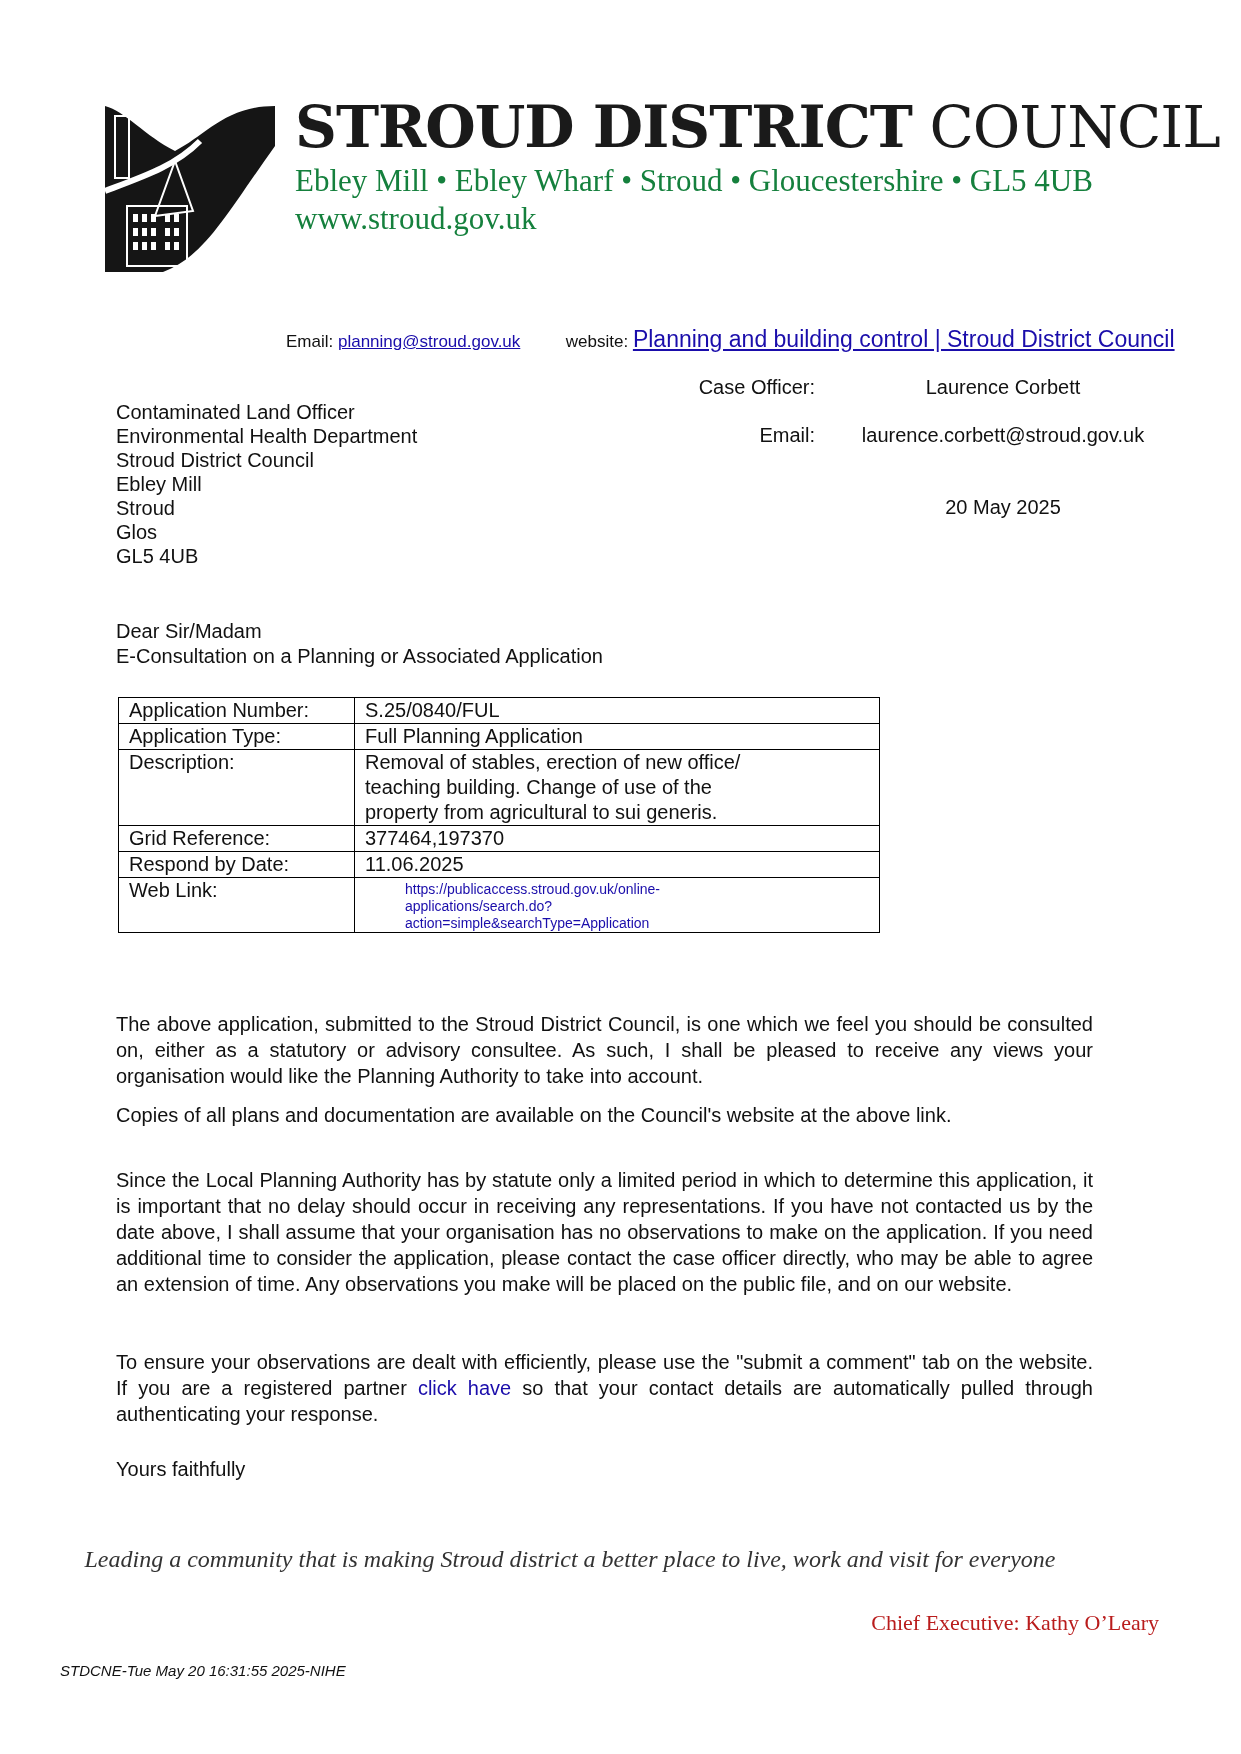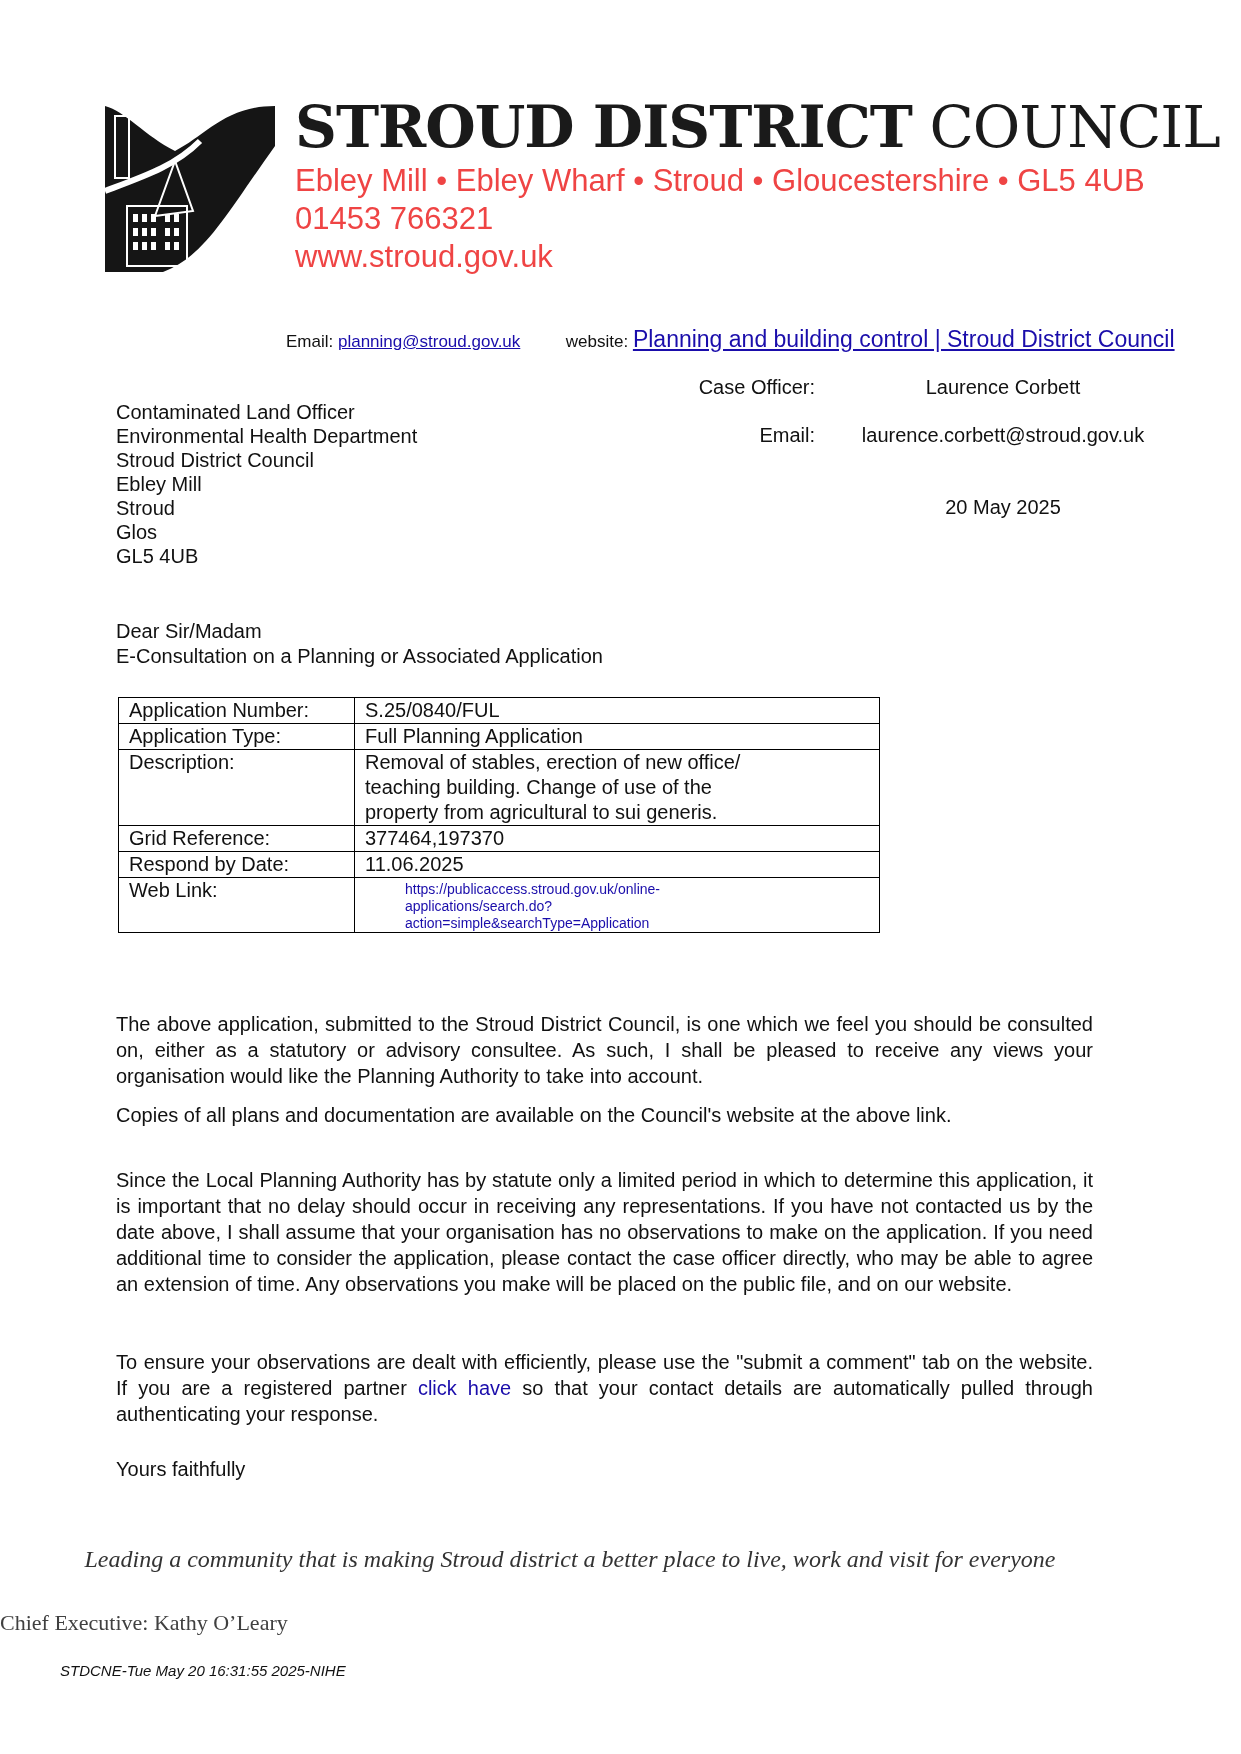--- a/index.html
+++ b/index.html
@@ -3,38 +3,38 @@
 <meta charset="utf-8">
 <style>
   html, body { margin:0; padding:0; background:#ffffff; }
   body { width:1241px; height:1754px; position:relative; overflow:hidden; color:#111; font-family:"Liberation Sans", sans-serif; }
   .abs { position:absolute; }
   .logo { left:105px; top:106px; width:170px; height:166px; }
   .brand { left:295px; top:92px; font-family:"DejaVu Serif", serif; color:#1a1a1a; }
   .brand-title { font-size:58px; line-height:70px; letter-spacing:-1px; white-space:nowrap; }
   .brand-title .bold { font-weight:bold; }
   .brand-title .light { font-weight:normal; }
-  .brand-line { font-family:Liberation Sans, sans-serif; font-size:31px; line-height:38px; white-space:nowrap; color:#ef4444; }
+  .brand-line { font-family:Liberation Serif, serif; font-size:31px; line-height:38px; white-space:nowrap; color:#15803d; }
   .contact-line { top:326px; left:286px; font-size:17px; white-space:nowrap; }
   .contact-line a { color:#1a0dab; text-decoration:underline; }
   .contact-line .web-link { font-size:23px; }
   .addr { left:116px; top:400px; font-size:20px; line-height:24px; }
   .officer { left:640px; top:375px; font-size:20px; line-height:24px; }
   .officer .lbl { position:absolute; width:175px; text-align:right; left:0; }
   .officer .val { position:absolute; left:218px; width:290px; word-break:break-all;text-align:center; }
   .salutation { left:116px; top:620px; font-size:20px; }
   .subject { left:116px; width:980px; top:645px; font-size:20px; font-weight:normal; }
   table.app { position:absolute; left:118px; top:697px; width:762px; border-collapse:collapse; font-size:20px; font-family:"Liberation Sans", sans-serif; }
   table.app td { border:1.5px solid #000; padding:0 10px; vertical-align:top; line-height:25px; }
   table.app td.k { width:215px; }
   table.app a { color:#1a0dab; font-size:14px; line-height:17px; display:block; padding-top:3px;margin-left:40px; }
   .para { left:116px; width:977px; font-size:20px; line-height:26px; text-align:justify; }
   .para a { color:#1a0dab; }
   .tagline { left:0; width:1140px; top:1546px; text-align:center; font-family:"Liberation Serif", serif; font-style:italic; font-size:24px; color:#333; }
-  .ceo { left:0; width:1159px; top:1610px; text-align:left; font-family:"Liberation Serif", serif; font-size:22px; color:#404040; }
+  .ceo { left:0; width:1159px; top:1610px; text-align:right; font-family:"Liberation Serif", serif; font-size:22px; color:#b91c1c; }
   .stamp { left:60px; top:1662px; font-size:15px; font-style:italic; }
 </style>
 </head>
 <body>
 
 <div class="abs logo">
   <svg width="170" height="166" viewBox="0 0 170 166">
     <path d="M0,0 L0,166 L58,166 C100,150 120,110 170,40 L170,0 C120,0 100,30 70,45 C40,30 20,5 0,0 Z" fill="#151515"></path>
     <path d="M0,85 C40,70 70,60 95,35" stroke="#fff" stroke-width="6" fill="none"></path>
     <rect x="10" y="10" width="14" height="62" fill="none" stroke="#fff" stroke-width="2"></rect>
@@ -59,21 +59,20 @@
     </g>
   </svg>
 </div>
 
 <div class="abs brand">
   <div class="brand-title">
     <span class="bold">STROUD DISTRICT</span>
     <span class="light">COUNCIL</span>
   </div>
   <div class="brand-line">Ebley Mill • Ebley Wharf • Stroud • Gloucestershire • GL5 4UB</div>
-  <div class="brand-line">01453 766321</div>
   <div class="brand-line">www.stroud.gov.uk</div>
 </div>
 
 <div class="abs contact-line">
   <span>Email:</span>
   <a>planning@stroud.gov.uk</a>
   <span style="display:inline-block;width:36px"></span>
   <span>website:</span>
   <a class="web-link">Planning and building control | Stroud District Council</a>
 </div>

